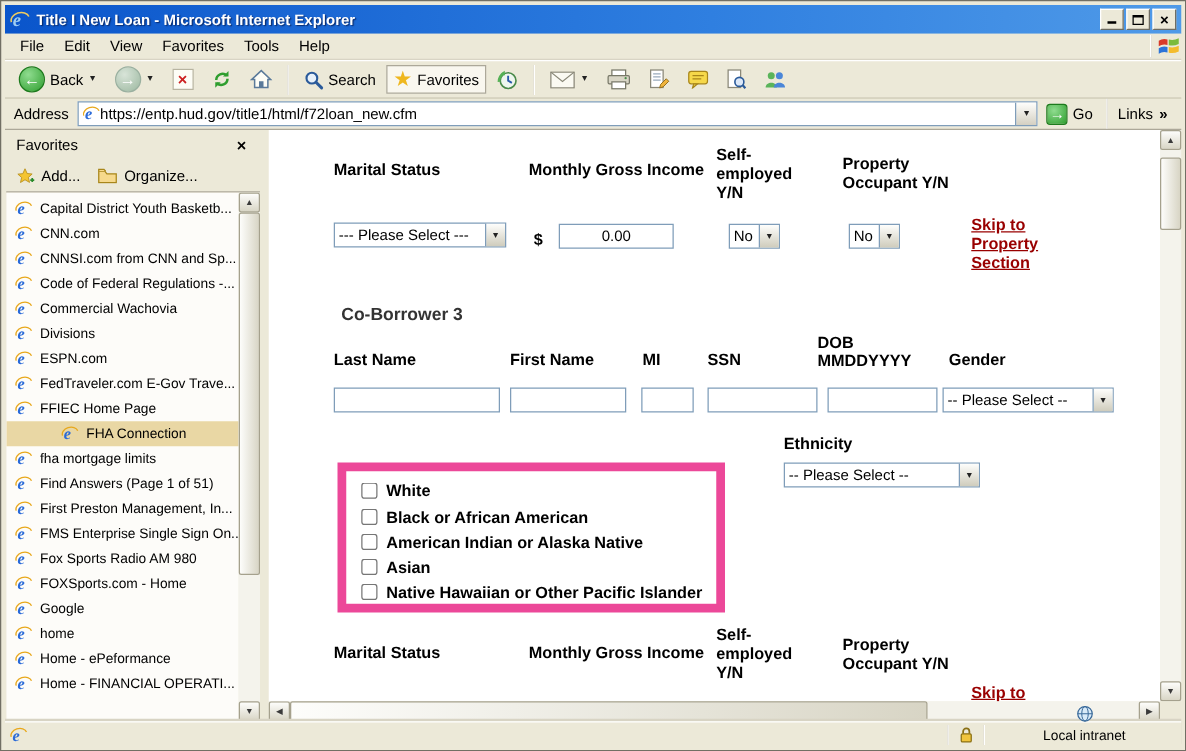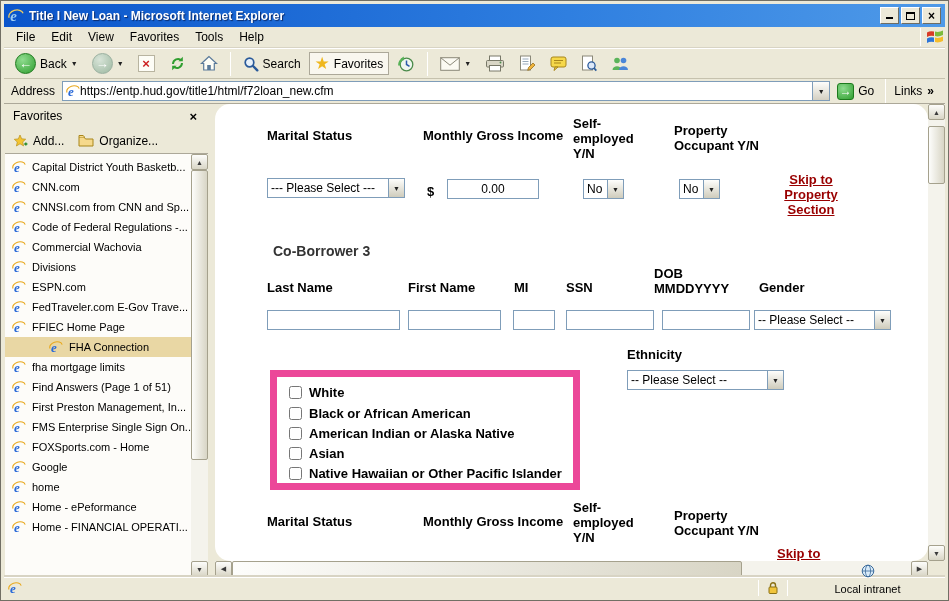--- a/index.html
+++ b/index.html
@@ -90,35 +90,35 @@
 
   .main-col { flex:1; min-width:0; display:flex; flex-direction:column; }
   .hscroll { height:16px; background:#f4f3ec; display:flex; }
   .sb-track.h { flex:1; position:relative; }
   .h-thumb { top:0; bottom:0; left:0; width:510px; }
   .vscroll-col { width:17px; display:flex; flex-direction:column; }
   .vscroll { flex:1; }
   .sb-corner { height:16px; background:#ece9d8; }
 
   
-  .page { flex:1; position:relative; background:#fff; overflow:hidden;border-radius:15px; }
+  .page { flex:1; position:relative; background:#fff; overflow:hidden; }
   .flabel { position:absolute; font-weight:bold; font-size:13px; color:#000;
     white-space:pre-line; line-height:15px; }
   .co-heading { position:absolute; font-weight:bold; font-size:14px; color:#333; }
   .txt { position:absolute; height:20px; border:1px solid #7f9db9; background:#fff;
     font-family:"Liberation Sans",sans-serif; font-size:12px; padding:0 3px; }
   .txt.center { text-align:center; }
   .combo { position:absolute; height:20px; border:1px solid #7f9db9; background:#fff;
     display:flex; align-items:center; font-size:12px; }
   .combo .val { flex:1; padding:0 3px; white-space:nowrap; overflow:hidden; color:#000; }
   .combo .cbtn { width:16px; height:100%; flex:none; background:linear-gradient(#fefefc,#cfccbc);
     border-left:1px solid #7f9db9; display:flex; align-items:center; justify-content:center;
     font-size:7px; color:#222; }
   .red-link { position:absolute; color:#990000; font-weight:bold; font-size:13px; line-height:15px;
-    text-decoration:underline; display:block;text-align:center; }
+    text-decoration:underline; display:block; }
   .race-box { position:absolute; border:7px solid #ec4899; background:#fff; }
   .chk-row { position:absolute; left:12px; display:flex; align-items:center; gap:7px;
     font-weight:bold; font-size:13px; }
   .chk-row input { width:13px; height:13px; }
 
   
   .statusbar { position:absolute; left:3px; right:3px; bottom:3px; height:20px; background:#ece9d8;
     border-top:1px solid #fff; box-shadow:0 -2px 0 #d8d4c4; display:flex; align-items:center;
     font-size:11px; padding:0 4px; }
   .status-main { flex:1; }
@@ -396,20 +396,26 @@
           <div class="fav-item">
               <svg class="e-icon" width="14" height="14">
                 <use href="#sym-e"></use>
               </svg>
               <span>FMS Enterprise Single Sign On...</span>
             </div>
           <div class="fav-item">
               <svg class="e-icon" width="14" height="14">
                 <use href="#sym-e"></use>
               </svg>
+              <span>Fox Sports Radio AM 980</span>
+            </div>
+          <div class="fav-item">
+              <svg class="e-icon" width="14" height="14">
+                <use href="#sym-e"></use>
+              </svg>
               <span>FOXSports.com - Home</span>
             </div>
           <div class="fav-item">
               <svg class="e-icon" width="14" height="14">
                 <use href="#sym-e"></use>
               </svg>
               <span>Google</span>
             </div>
           <div class="fav-item">
               <svg class="e-icon" width="14" height="14">

